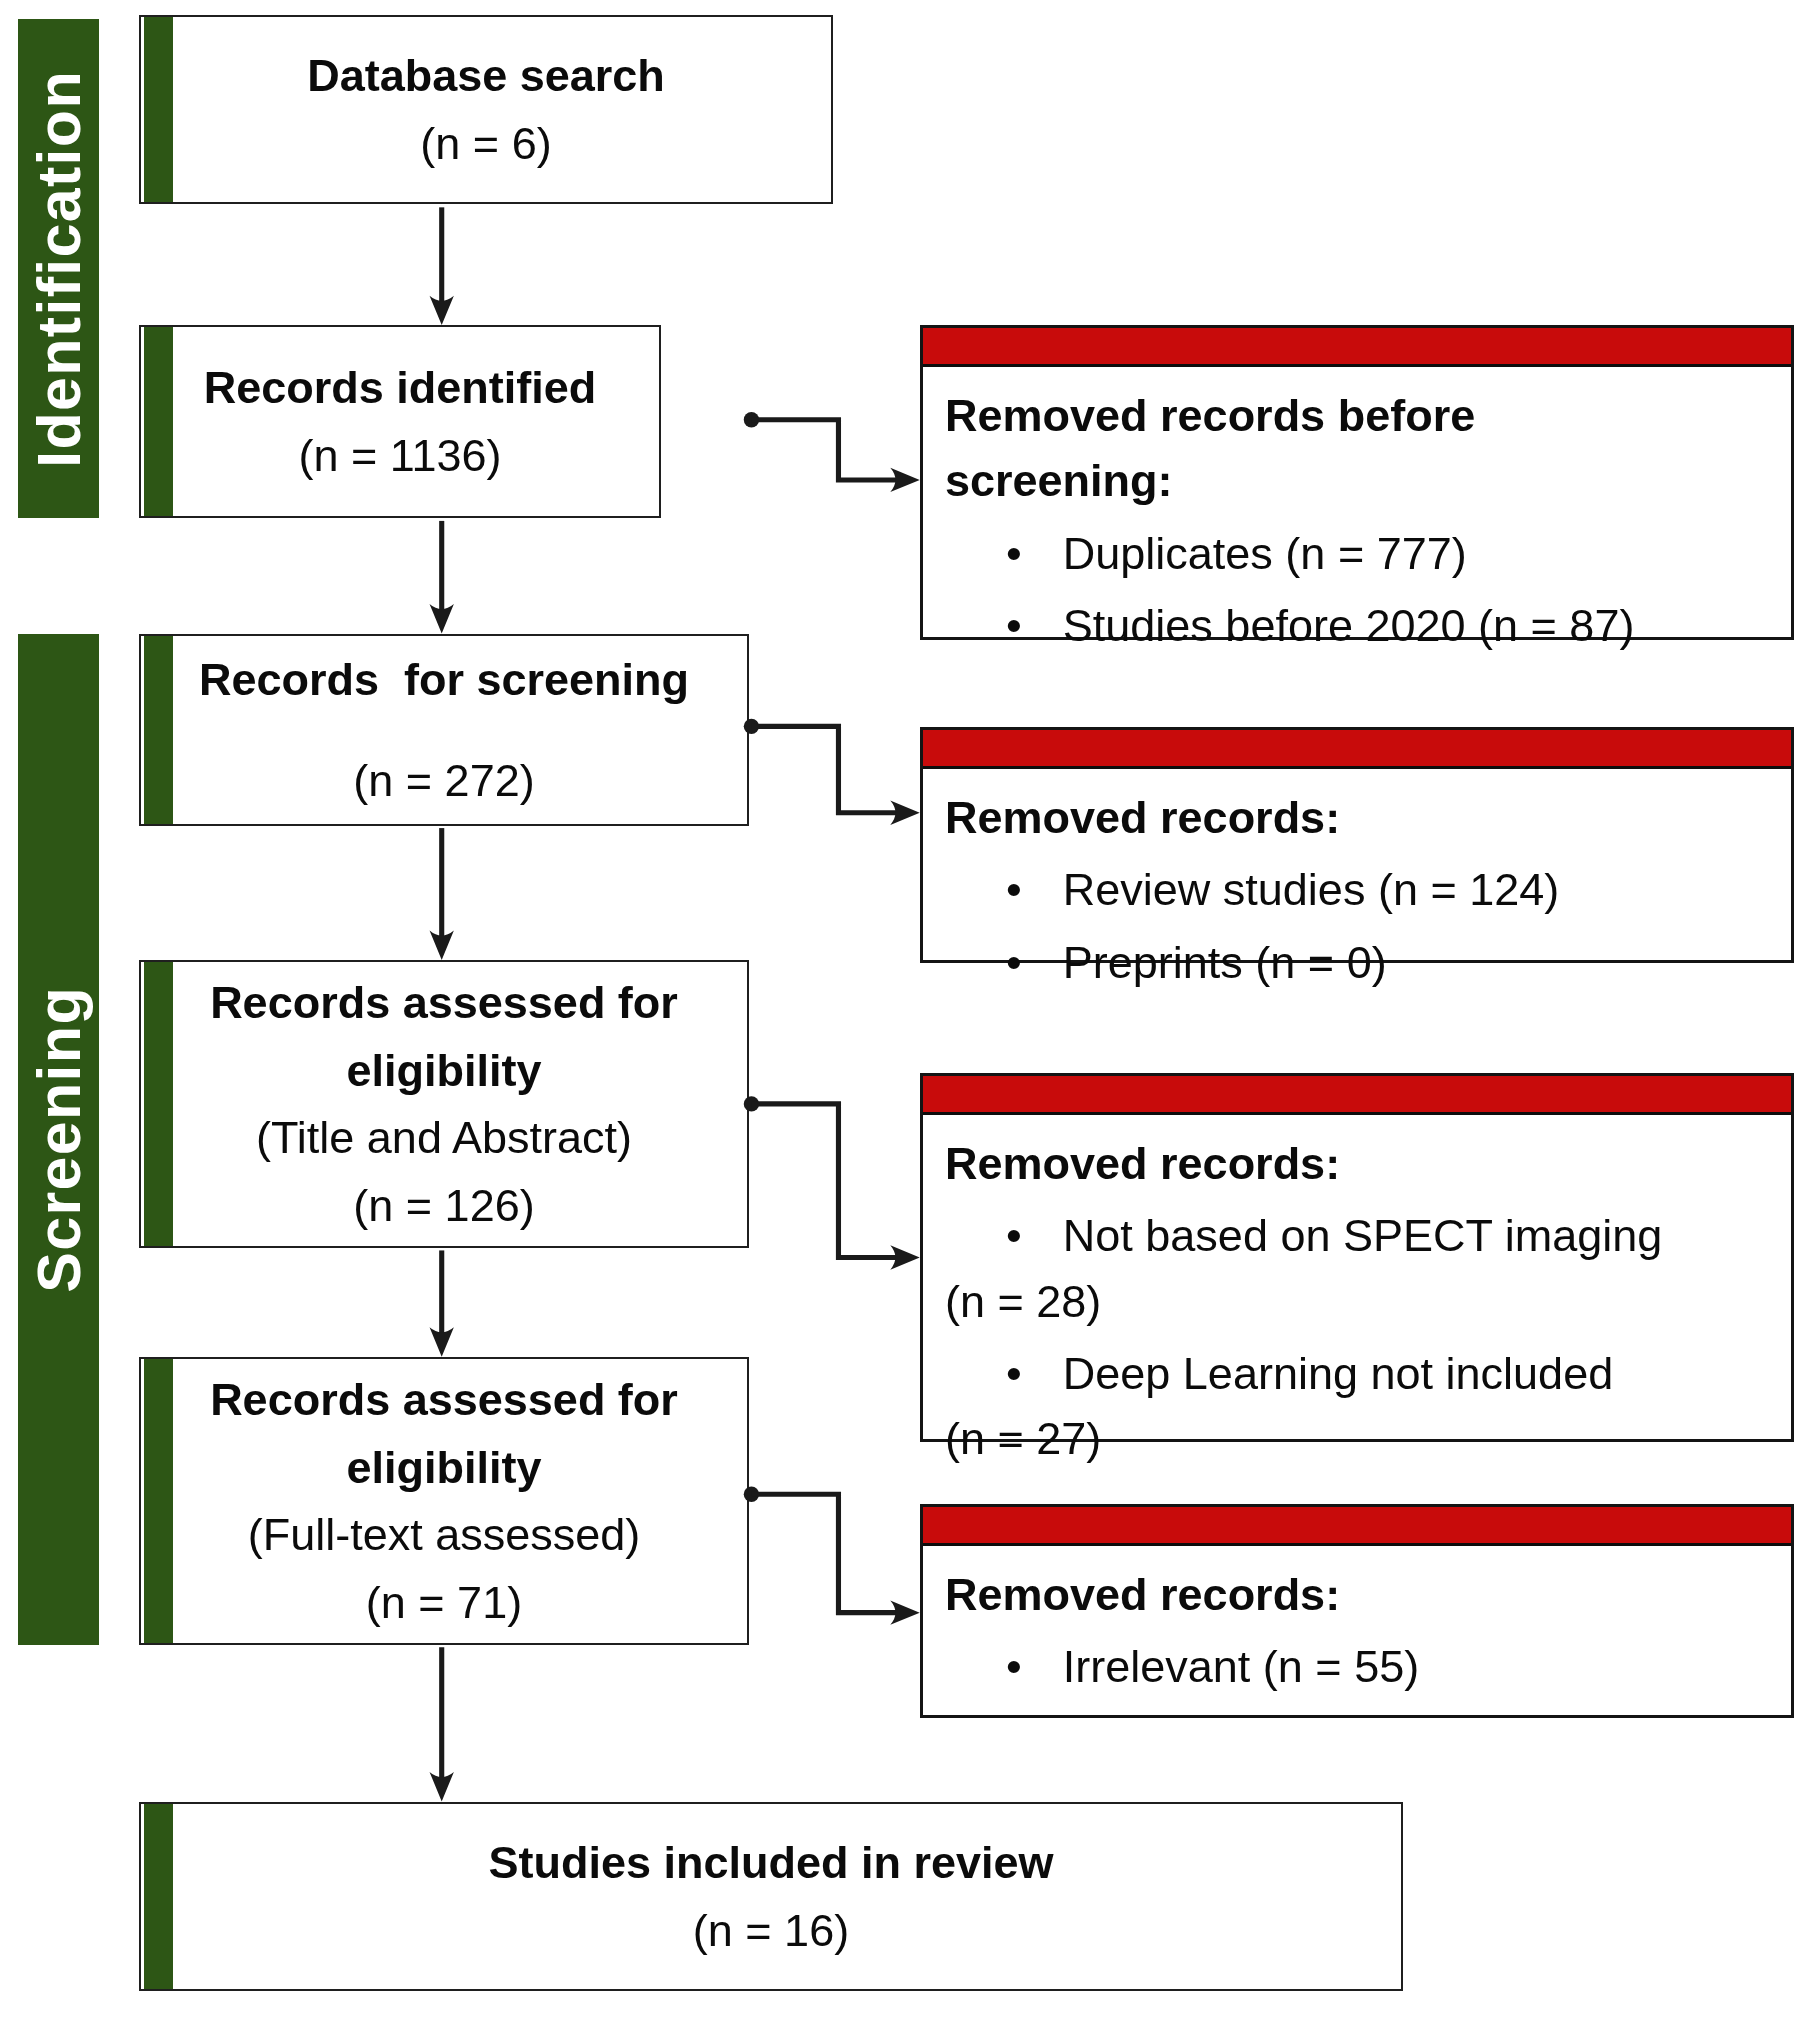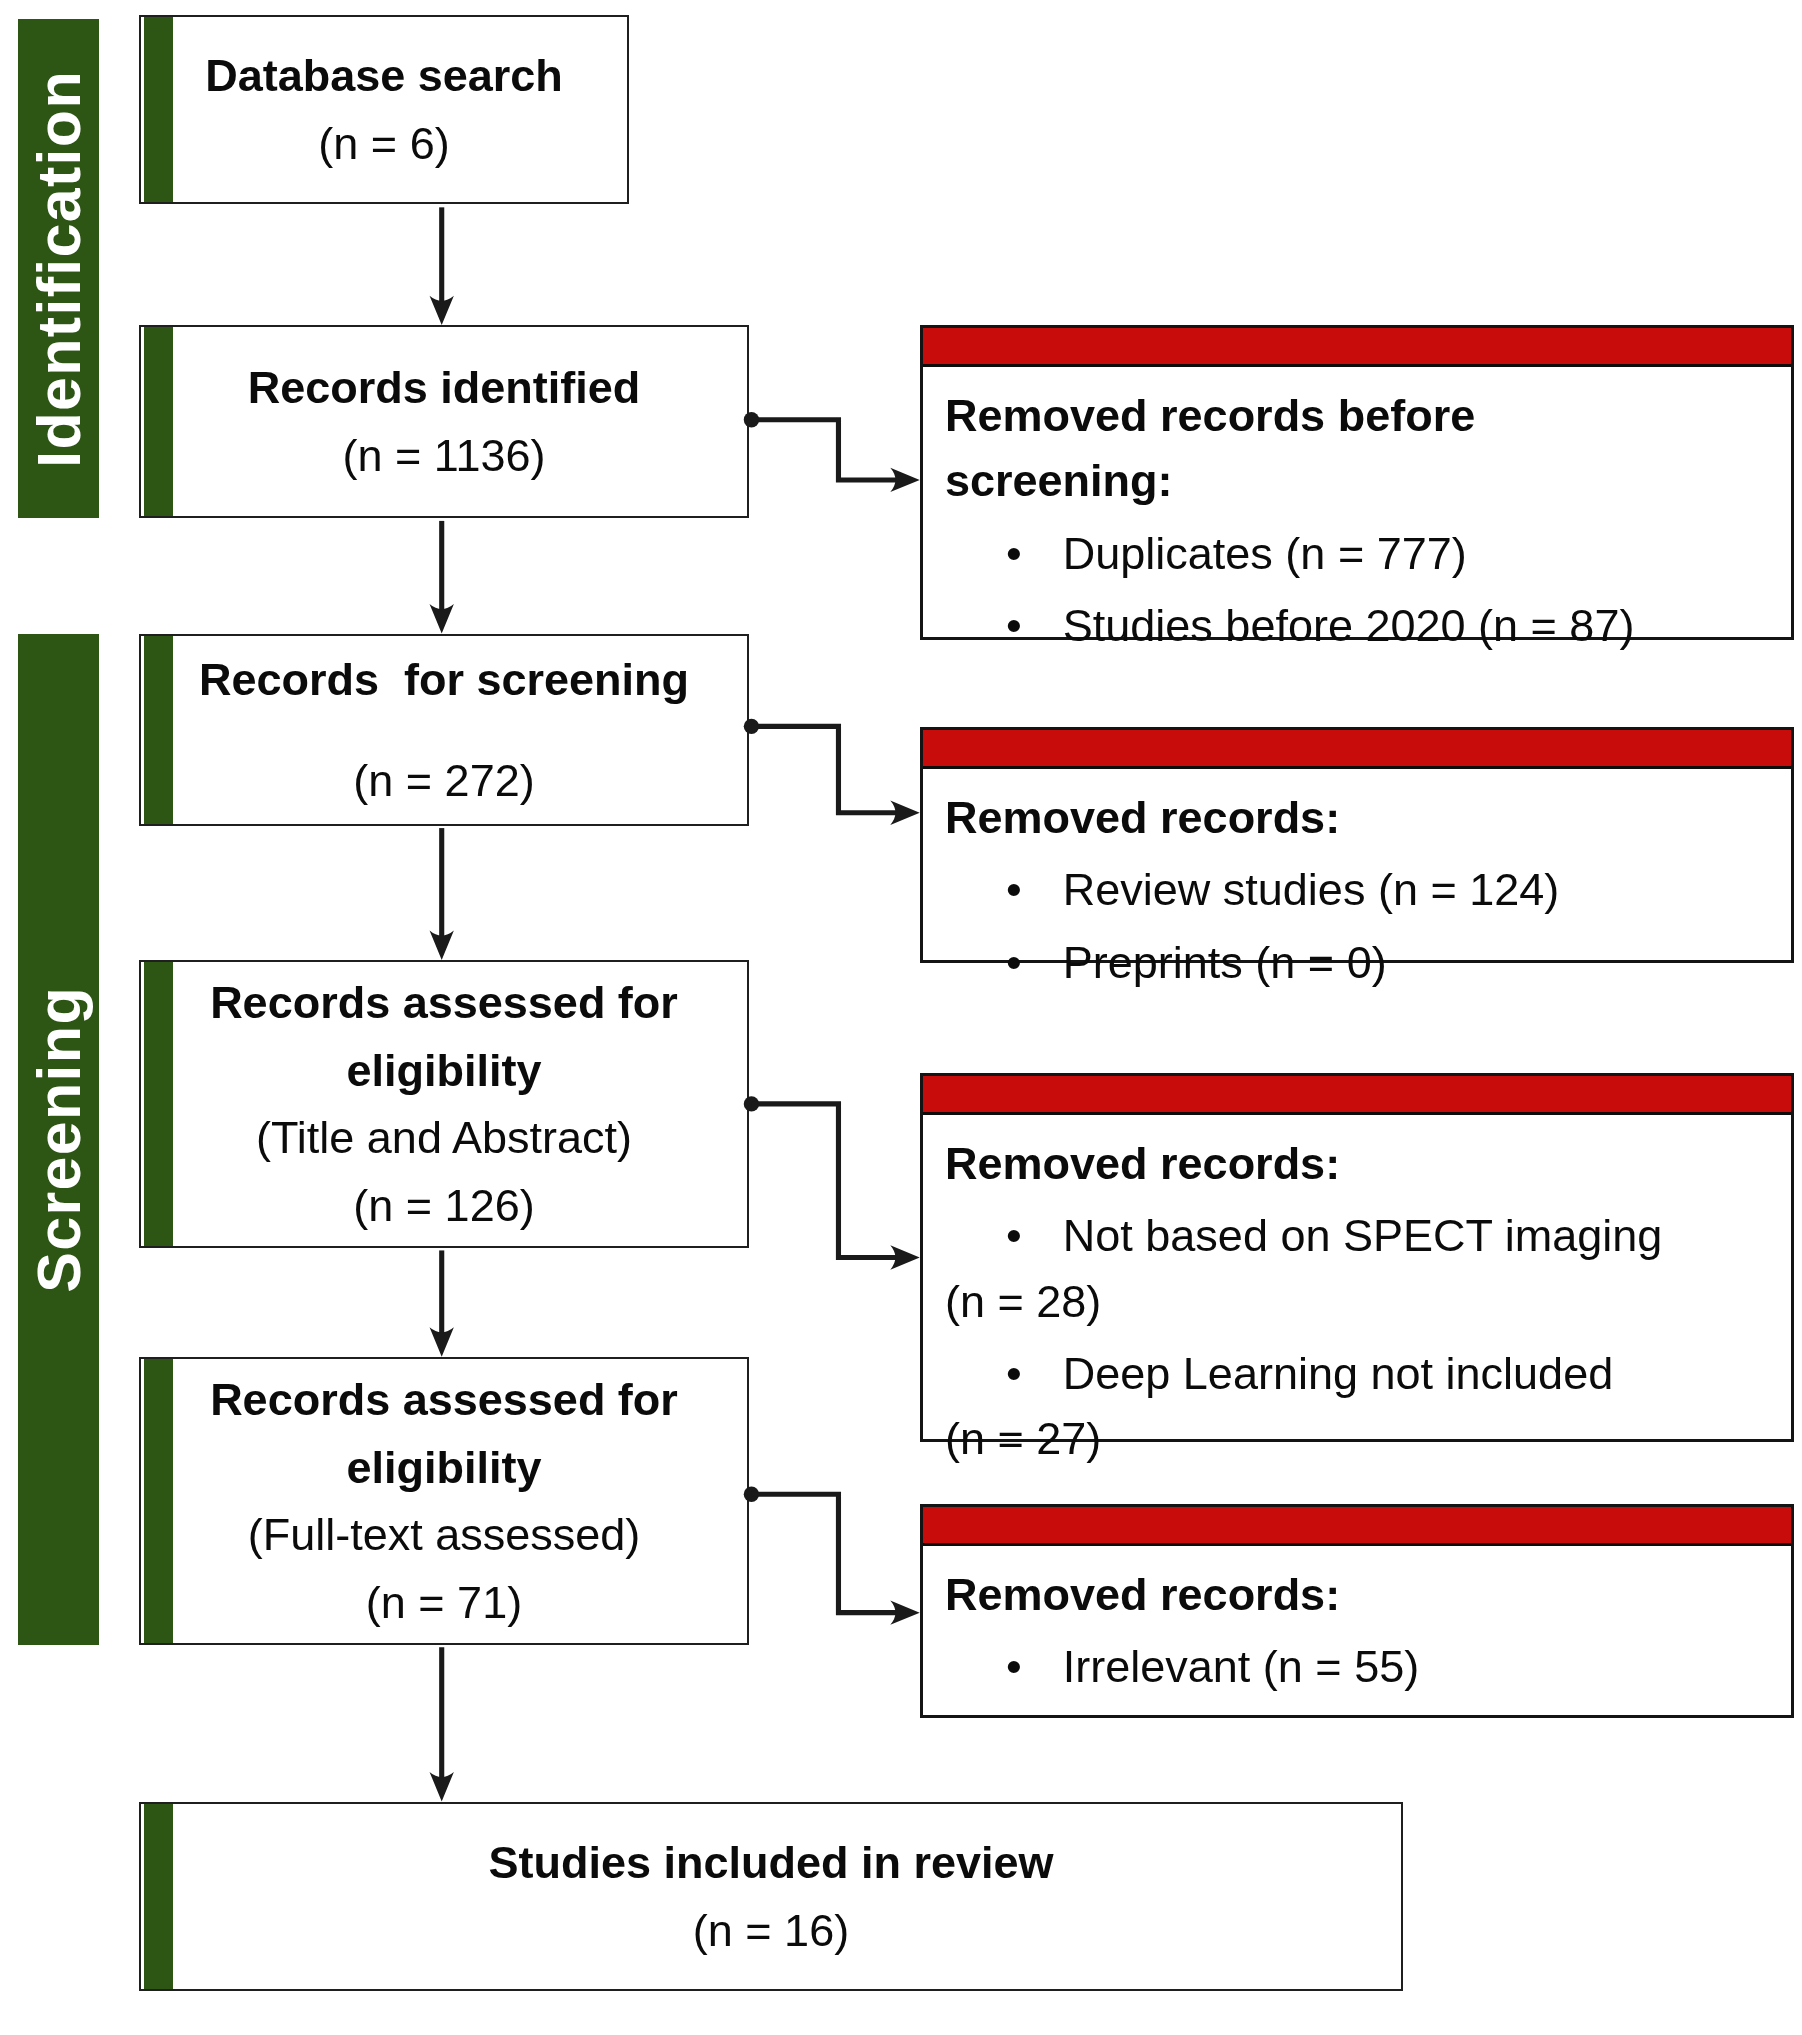--- a/index.html
+++ b/index.html
@@ -108,27 +108,27 @@
 
 <div class="canvas">
 
   <div class="vbar" style="left:18px;top:19px;width:81px;height:499px;">
     <div class="vlabel">Identification</div>
   </div>
   <div class="vbar" style="left:18px;top:634px;width:81px;height:1011px;">
     <div class="vlabel">Screening</div>
   </div>
 
-  <div class="fbox" style="left:139px;top:15.4px;width:490px;height:189px;">
+  <div class="fbox" style="left:139px;top:15.4px;width:694px;height:189px;">
     <div class="accent"></div>
     <div class="btitle">Database search</div>
     <div class="bcount">(n = 6)</div>
   </div>
 
-  <div class="fbox" style="left:139px;top:325px;width:610px;height:193px;">
+  <div class="fbox" style="left:139px;top:325px;width:522px;height:193px;">
     <div class="accent"></div>
     <div class="btitle">Records identified</div>
     <div class="bcount">(n = 1136)</div>
   </div>
 
   <div class="fbox" style="left:139px;top:634px;width:610px;height:192px;gap:34px;">
     <div class="accent"></div>
     <div class="btitle">Records  for screening</div>
     <div class="bcount">(n = 272)</div>
   </div>

